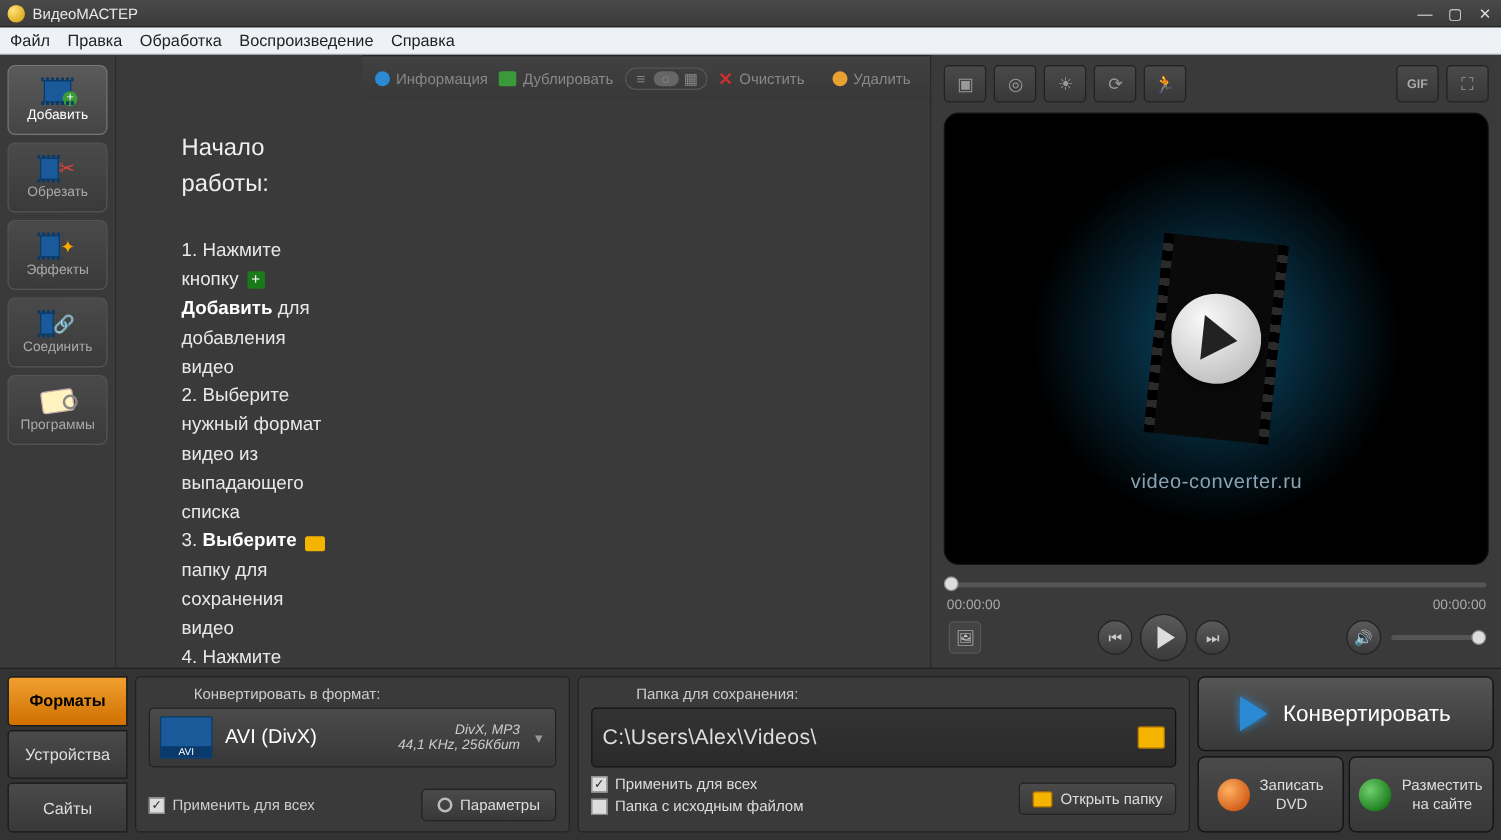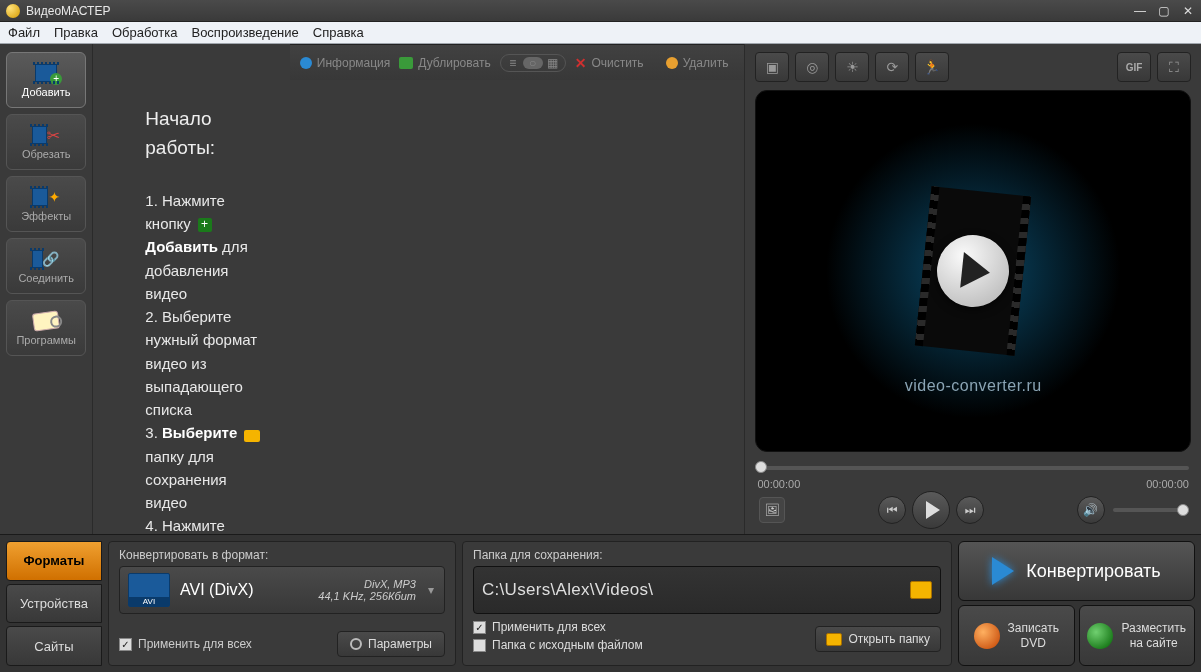--- a/index.html
+++ b/index.html
@@ -88,21 +88,21 @@
 .vol-thumb{ position:absolute; right:-2px; top:-4px; width:12px;height:12px;border-radius:50%;background:#ddd;border:1px solid #888;}
 
 
 .bottom { height: 138px; background:#333; border-top:1px solid #1a1a1a; display:flex; padding:6px 6px 6px 6px; gap:6px; }
 
 .tabs-col { width:96px; display:flex; flex-direction:column; gap:3px; }
 .tab { flex:1; border:1px solid #1a1a1a; border-radius:4px 0 0 4px; display:flex; align-items:center; justify-content:center; font-size:13px; cursor:pointer; background:linear-gradient(#4a4a4a,#383838); color:#ddd;}
 .tab.active{ background:linear-gradient(#f0a030,#d07000); color:#000; font-weight:600;}
 
 .format-panel { width:348px; background:#3a3a3a; border:1px solid #222; border-radius:4px; padding:6px 10px 8px 10px; display:flex; flex-direction:column; position:relative;}
-.panel-title{ color:#ccc; font-size:12px; margin-bottom:4px;}
+.panel-title{ color:#ccc; font-size:12px; margin-bottom:4px;margin-left:36px;}
 .format-row{ height:48px; background:linear-gradient(#4a4a4a,#383838); border:1px solid #222; border-radius:4px; display:flex; align-items:center; padding:0 28px 0 8px; gap:10px; cursor:pointer; position:relative;}
 .format-row .thumb{ width:42px; height:34px; background:#1a5a9a; border:1px solid #0a3a6a; border-radius:2px; position:relative; display:flex; align-items:flex-end; justify-content:center;}
 .format-row .thumb span{ font-size:8px; background:#0a3a6a; color:#fff; width:100%; text-align:center;}
 .format-name{ color:#fff; font-size:16px;}
 .format-meta{ font-size:11px; color:#ccc;}
 .format-row .chev{ position:absolute; right:10px; color:#999; font-size:12px;}
 .bottom-row{ margin-top:auto; display:flex; align-items:center; gap:8px;}
 .chk{ width:13px;height:13px;border:1px solid #888;background:#ddd;display:flex;align-items:center;justify-content:center;color:#222;font-size:10px;cursor:pointer;}
 .small-btn{ height:26px; padding:0 12px; border:1px solid #222; border-radius:4px; background:linear-gradient(#4a4a4a,#383838); color:#ddd; display:flex; align-items:center; gap:6px; cursor:pointer; font-size:12px;}
 .gear{ width:12px;height:12px;border:2px solid #bbb;border-radius:50%;position:relative;}

